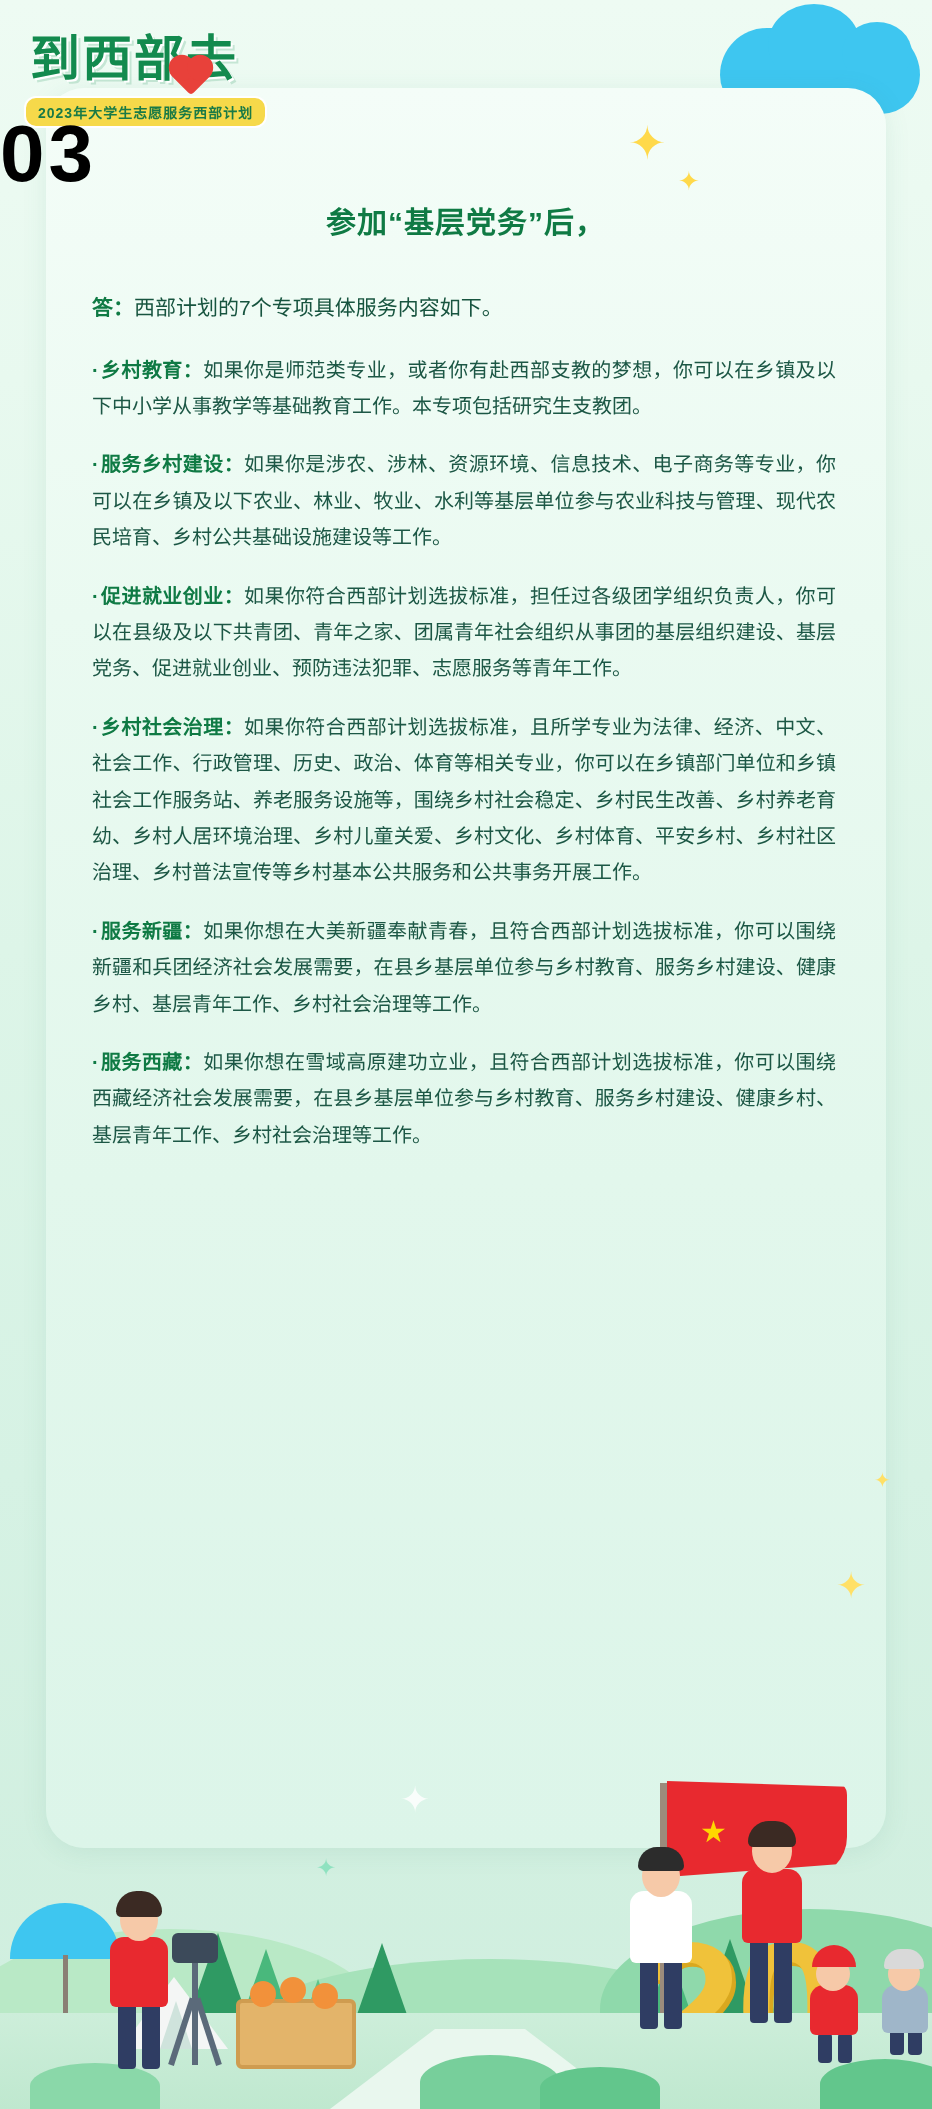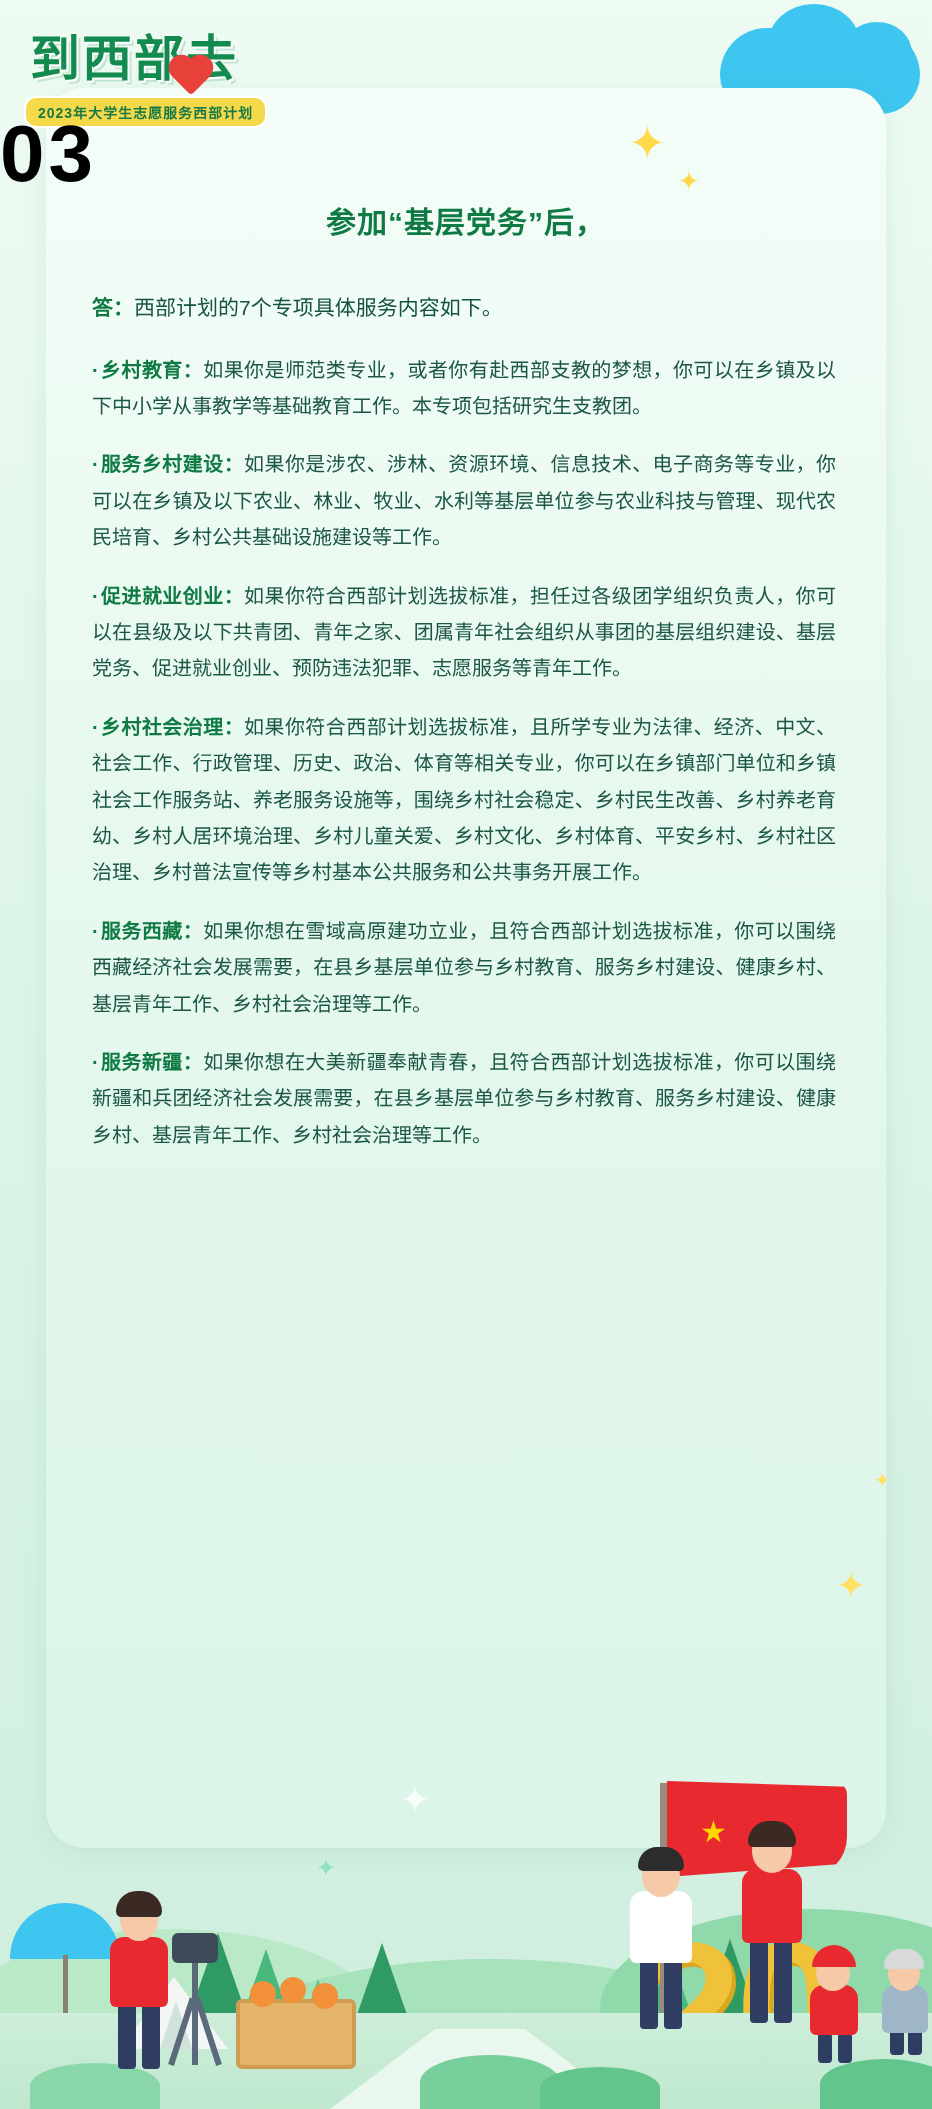--- a/index.html
+++ b/index.html
@@ -364,25 +364,25 @@
 
   <div class="item">
     <span class="dot">·</span><span class="label">促进就业创业：</span><span>如果你符合西部计划选拔标准，担任过各级团学组织负责人，你可以在县级及以下共青团、青年之家、团属青年社会组织从事团的基层组织建设、基层党务、促进就业创业、预防违法犯罪、志愿服务等青年工作。</span>
   </div>
 
   <div class="item">
     <span class="dot">·</span><span class="label">乡村社会治理：</span><span>如果你符合西部计划选拔标准，且所学专业为法律、经济、中文、社会工作、行政管理、历史、政治、体育等相关专业，你可以在乡镇部门单位和乡镇社会工作服务站、养老服务设施等，围绕乡村社会稳定、乡村民生改善、乡村养老育幼、乡村人居环境治理、乡村儿童关爱、乡村文化、乡村体育、平安乡村、乡村社区治理、乡村普法宣传等乡村基本公共服务和公共事务开展工作。</span>
   </div>
 
   <div class="item">
+    <span class="dot">·</span><span class="label">服务新疆：</span><span>如果你想在大美新疆奉献青春，且符合西部计划选拔标准，你可以围绕新疆和兵团经济社会发展需要，在县乡基层单位参与乡村教育、服务乡村建设、健康乡村、基层青年工作、乡村社会治理等工作。</span>
+  </div>
+
+  <div class="item">
     <span class="dot">·</span><span class="label">服务西藏：</span><span>如果你想在雪域高原建功立业，且符合西部计划选拔标准，你可以围绕西藏经济社会发展需要，在县乡基层单位参与乡村教育、服务乡村建设、健康乡村、基层青年工作、乡村社会治理等工作。</span>
-  </div>
-
-  <div class="item">
-    <span class="dot">·</span><span class="label">服务新疆：</span><span>如果你想在大美新疆奉献青春，且符合西部计划选拔标准，你可以围绕新疆和兵团经济社会发展需要，在县乡基层单位参与乡村教育、服务乡村建设、健康乡村、基层青年工作、乡村社会治理等工作。</span>
   </div>
 
 </div>
 
 <div class="illus">
   <div class="hill hill-a"></div>
   <div class="hill hill-b"></div>
   <div class="hill hill-c"></div>
 
   <div class="tree t6 dark"></div>

